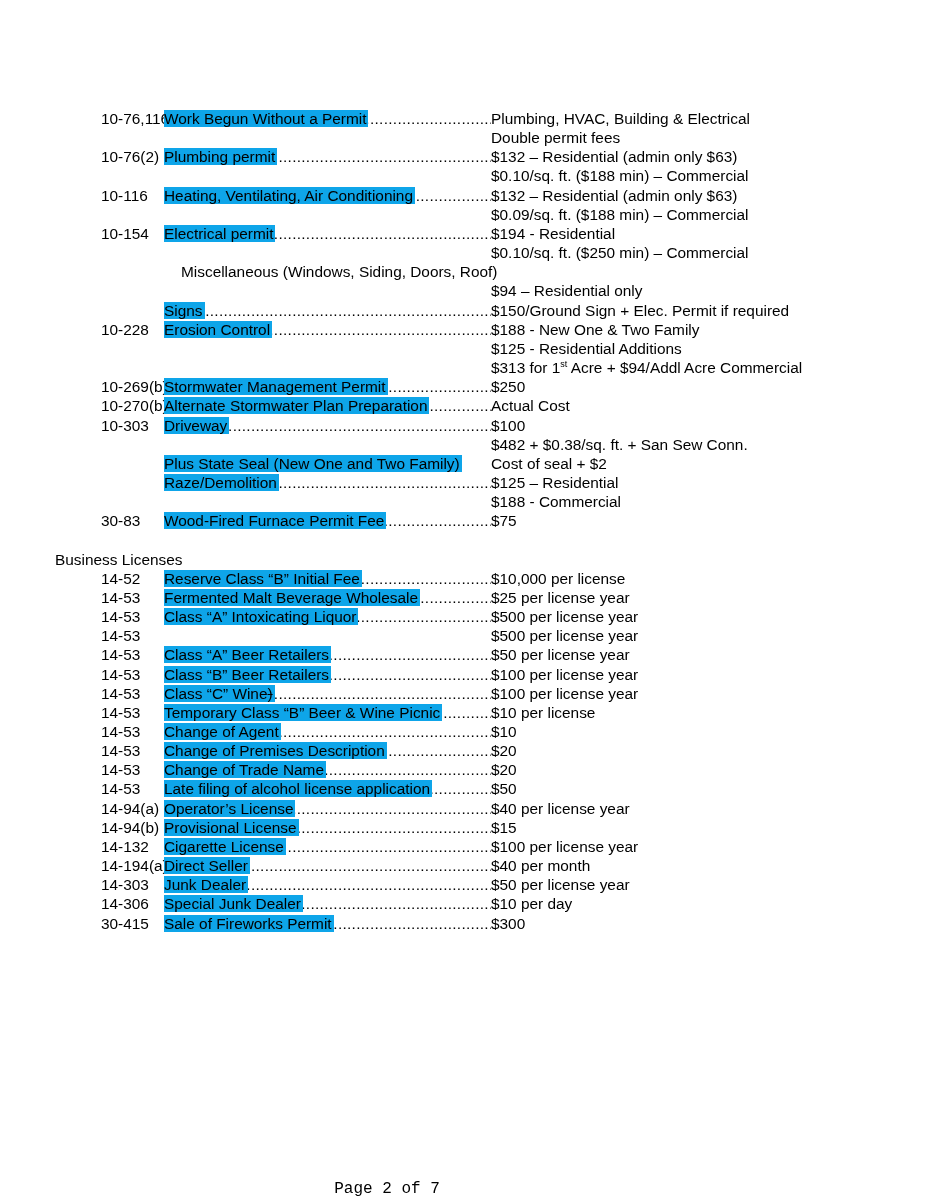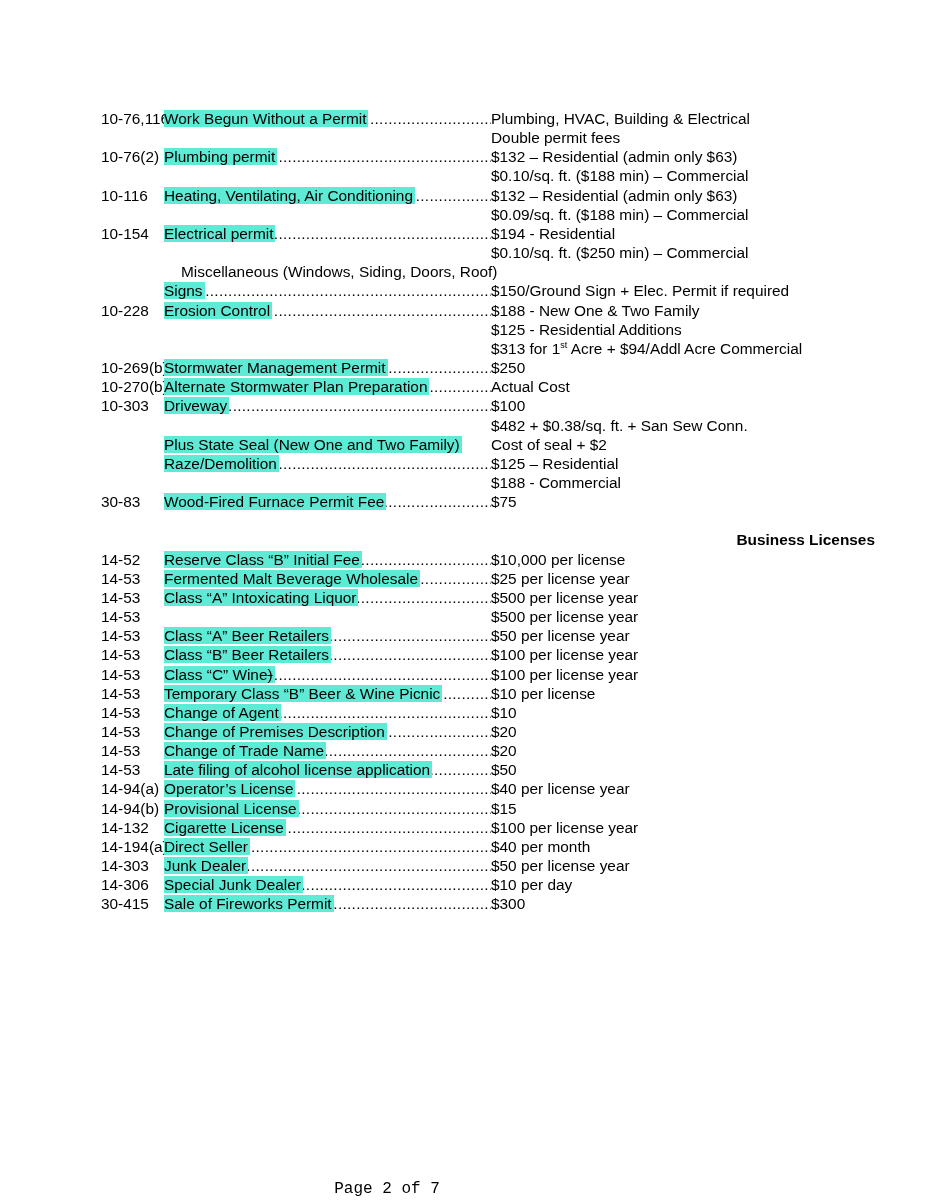--- a/index.html
+++ b/index.html
@@ -8,28 +8,28 @@
     font-family: "Liberation Sans", sans-serif; color: #000;
   }
   .page { position: absolute; left: 0; top: 0; width: 927px; height: 1200px; }
   .content { position: absolute; left: 55px; top: 109px; width: 820px; }
   .row {
     position: relative; height: 19.17px; line-height: 19.17px;
     font-size: 15.4px; white-space: nowrap;
   }
   .code { position: absolute; left: 0; top: 0; margin-left: 46px; }
   .desc { position: absolute; left: 109px; top: 0; width: 327px; overflow: hidden; }
-  .desc .label { background: #5eead4; padding-right: 2px; position: relative; z-index: 1; }
+  .desc .label { background: #0ea5e9; padding-right: 2px; position: relative; z-index: 1; }
   .desc.dotted::after {
     content: "........................................................................................................................";
     position: absolute; left: 0; top: 0; letter-spacing: 0.3px; z-index: 0;
   }
   .fee { position: absolute; left: 436px; top: 0; }
   .span-wide { position: absolute; left: 126px; top: 0; }
-  .section-heading { font-weight: bold; text-align: right; }
+  .section-heading { font-weight: normal; }
   sup { font-size: 9px; line-height: 0; vertical-align: 6px; }
   .strike { text-decoration: line-through; }
   .footer {
     position: absolute; top: 1180px; left: 0; width: 774px; text-align: center;
     font-family: Liberation Mono, monospace; font-size: 16px;
   }
   .spacer { height: 19.17px; }
 </style>
 </head>
 <body>
@@ -67,20 +67,23 @@
           <span class="fee">$194 - Residential</span>
         </div>
         <div class="row">
           <span class="fee">$0.10/sq. ft. ($250 min) – Commercial</span>
         </div>
         <div class="row">
           <span class="span-wide">Miscellaneous (Windows, Siding, Doors, Roof)</span>
           <span class="fee"></span>
         </div>
         <div class="row">
+          <span class="fee">$94 – Residential only</span>
+        </div>
+        <div class="row">
           <span class="desc dotted"><span class="label"><span>Signs</span></span></span>
           <span class="fee">$150/Ground Sign + Elec. Permit if required</span>
         </div>
         <div class="row">
           <span class="code">10-228</span>
           <span class="desc dotted"><span class="label"><span>Erosion Control</span></span></span>
           <span class="fee">$188 - New One &amp; Two Family</span>
         </div>
         <div class="row">
           <span class="fee">$125 - Residential Additions</span>

